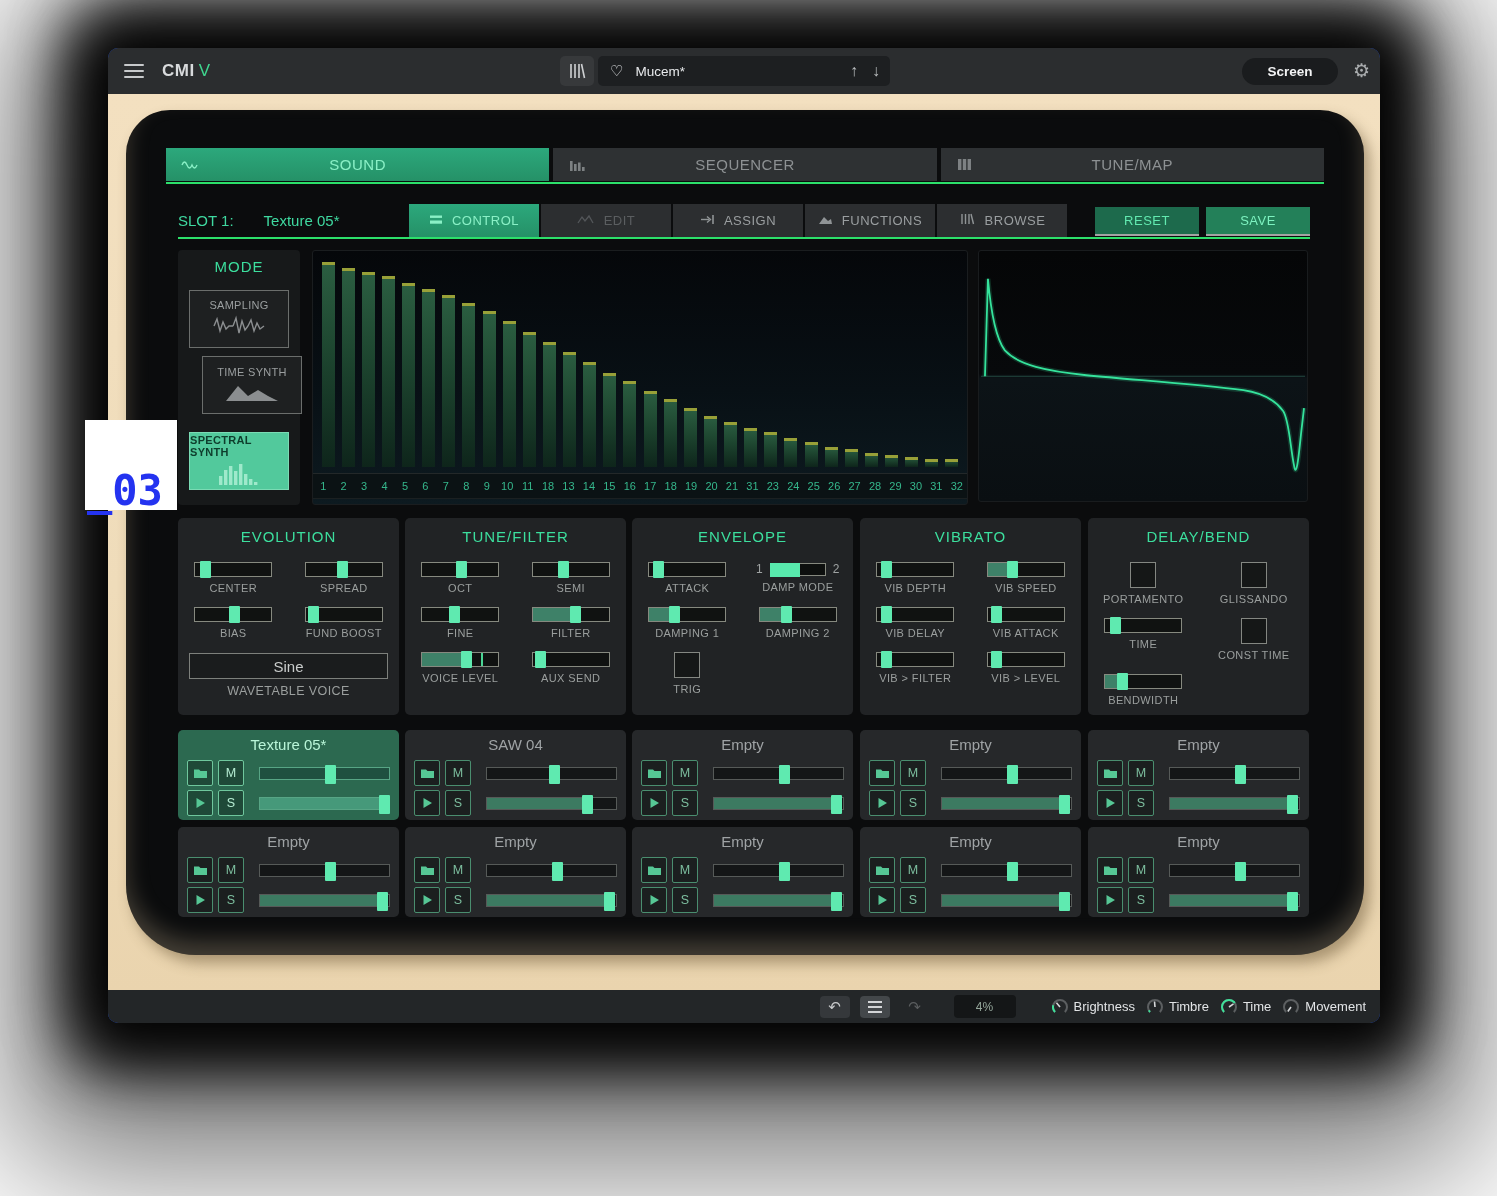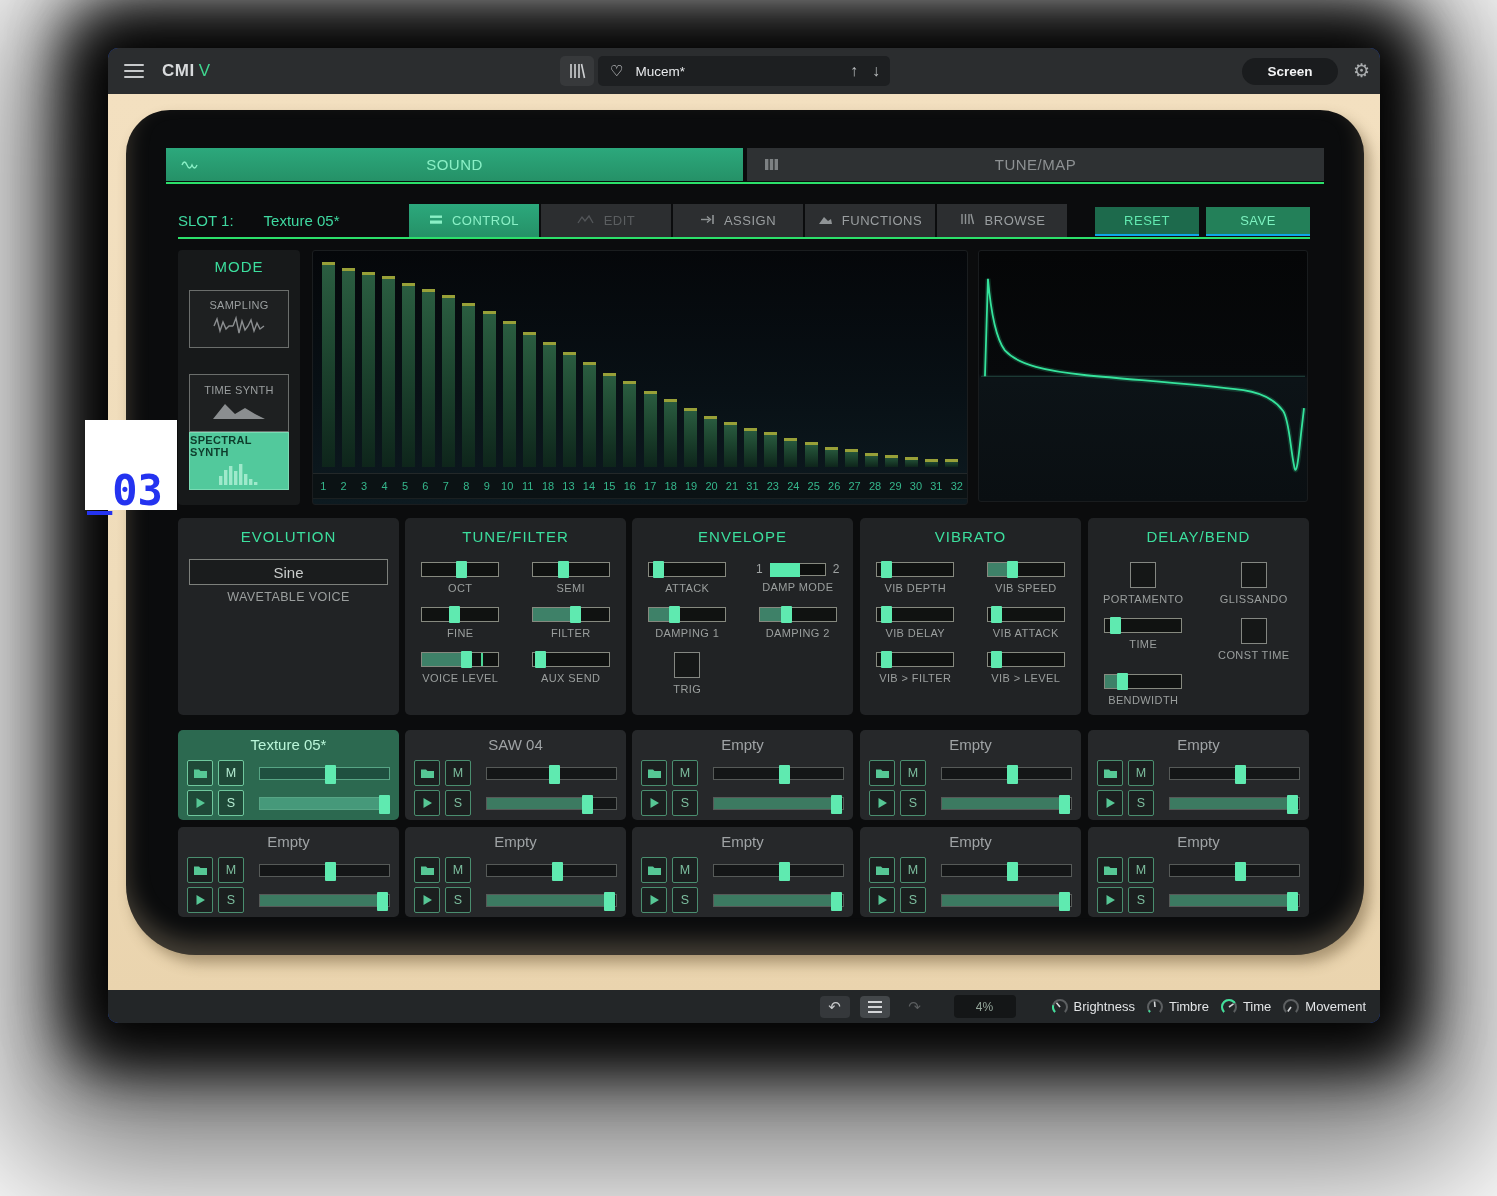--- a/index.html
+++ b/index.html
@@ -49,21 +49,21 @@
   .slotbar { position:absolute; left:52px; top:94px; width:1132px; height:33px; display:flex; align-items:center; }
   .slot-label { color:#3fd9a0; font-size:15px; margin-right:30px; }
   .slot-name { color:#3fd9a0; font-size:15px; }
   .slot-btns { position:absolute; left:231px; display:flex; gap:2px; }
   .sbtn { width:130px; height:33px; background:#2c2e30; color:#9a9ea0; font-size:13px; letter-spacing:0.5px;
     display:flex; align-items:center; justify-content:center; gap:9px; }
   .sbtn.active { background:linear-gradient(180deg,#2ca87c,#259167); color:#8af0c6; }
   .sbtn.disabled { color:#5b5e60; }
   .rs-btns { position:absolute; right:0; display:flex; gap:7px; }
   .rbtn { width:104px; height:29px; margin-top:2px; display:flex; align-items:center; justify-content:center;
-    font-size:13px; letter-spacing:0.5px; color:#62eab0; background:#1d6a4c; border-bottom:2px solid #0ea5e9; }
+    font-size:13px; letter-spacing:0.5px; color:#62eab0; background:#1d6a4c; border-bottom:2px solid #a3a3a3; }
   .rbtn.save { background:#238059; color:#7df2c0; }
 
   
   .mode { position:absolute; left:52px; top:140px; width:122px; height:255px; background:#17191a; border-radius:4px; }
   .mode-title { text-align:center; color:#3cdf9e; font-size:15px; letter-spacing:1px; padding-top:8px; }
   .mode-btn { position:absolute; left:11px; width:100px; height:58px; background:#1e2021; border:1px solid #6b6e6c;
     display:flex; flex-direction:column; align-items:center; justify-content:center; gap:4px; color:#9b9fa0; font-size:11px; letter-spacing:0.3px; }
   .mode-btn.active { background:#52c99c; border-color:#7adbb4; color:#0e3d2c; font-weight:bold; }
 
   
@@ -179,20 +179,31 @@
           <div class="tab active">
             <span class="t-icon">
               <svg width="18" height="12" viewBox="0 0 18 12">
                 <path d="M1,6 Q3.5,0 6,6 T11,6 Q13.5,12 16,6" fill="none" stroke="#8af0c6" stroke-width="1.4"></path>
               </svg>
             </span>
             <span class="t-label">SOUND</span>
           </div>
           <div class="tab">
             <span class="t-icon">
+              <svg width="16" height="13" viewBox="0 0 16 13">
+                <rect x="1" y="3" width="2.6" height="10" fill="#7d8183"></rect>
+                <rect x="5" y="6" width="2.6" height="7" fill="#7d8183"></rect>
+                <rect x="9" y="4.5" width="2.6" height="8.5" fill="#7d8183"></rect>
+                <rect x="13" y="9" width="2.6" height="4" fill="#7d8183"></rect>
+              </svg>
+            </span>
+            <span class="t-label">SEQUENCER</span>
+          </div>
+          <div class="tab">
+            <span class="t-icon">
               <svg width="15" height="13" viewBox="0 0 15 13">
                 <rect x="1" y="1" width="3.4" height="11" fill="#7d8183"></rect>
                 <rect x="5.8" y="1" width="3.4" height="11" fill="#7d8183"></rect>
                 <rect x="10.6" y="1" width="3.4" height="11" fill="#7d8183"></rect>
               </svg>
             </span>
             <span class="t-label">TUNE/MAP</span>
           </div>
         </div>
       <div class="underline ul-tabs"></div>
@@ -247,21 +258,21 @@
 
       <div class="mode">
         <div class="mode-title">MODE</div>
         <div id="modebtns">
             <div class="mode-btn" style="top: 40px;">
               <div>SAMPLING</div>
               <div><svg width="54" height="22" viewBox="0 0 54 22">
                   <path d="M2,11 L5,4 L8,16 L11,7 L14,14 L17,11 L21,11 M21,11 L24,3 L27,18 L30,6 L33,15 L36,11 M36,11 L39,5 L42,16 L45,8 L48,14 L52,11" fill="none" stroke="#8b8e90" stroke-width="1.4"></path>
                 </svg></div>
             </div>
-            <div class="mode-btn" style="top: 124px;">
+            <div class="mode-btn" style="top: 106px; margin-left: 13px;">
               <div>TIME SYNTH</div>
               <div><svg width="56" height="20" viewBox="0 0 56 20">
                   <path d="M2,19 L14,4 L24,14 L34,8 L44,14 L54,19 Z" fill="#8b8e90"></path>
                 </svg></div>
             </div>
             <div class="mode-btn active" style="top: 182px;">
               <div>SPECTRAL SYNTH</div>
               <div><svg width="44" height="24" viewBox="0 0 44 24">
                   <g fill="#9fe9cb">
                     <rect x="2" y="14" width="3.4" height="9"></rect>
@@ -483,20 +494,46 @@
           <path d="M6,126 L9,28 C12,62 17,88 26,100 C40,115 68,121 108,125 C160,130 220,134 266,140
                    C286,143 298,150 306,161 C312,170 313,196 317,216 C319,228 321,214 324,184 L327,158" fill="none" stroke="#35e39c" stroke-width="5" opacity="0.18"></path>
           <path d="M6,126 L9,28 C12,62 17,88 26,100 C40,115 68,121 108,125 C160,130 220,134 266,140
                    C286,143 298,150 306,161 C312,170 313,196 317,216 C319,228 321,214 324,184 L327,158" fill="none" stroke="#35e39c" stroke-width="1.8"></path>
         </svg>
       </div>
 
       <div id="panels">
           <div class="panel" style="left: 52px;">
             <div class="panel-title">EVOLUTION</div>
+            <div class="pgrid">
+              <div class="ctrl">
+                <div class="track">
+                  <div class="handle" style="left: 4.69px;"></div>
+                </div>
+                <div class="ctrl-label">CENTER</div>
+              </div>
+              <div class="ctrl">
+                <div class="track">
+                  <div class="handle" style="left: 30.82px;"></div>
+                </div>
+                <div class="ctrl-label">SPREAD</div>
+              </div>
+              <div class="ctrl">
+                <div class="track">
+                  <div class="handle" style="left: 33.5px;"></div>
+                </div>
+                <div class="ctrl-label">BIAS</div>
+              </div>
+              <div class="ctrl">
+                <div class="track">
+                  <div class="handle" style="left: 2.68px;"></div>
+                </div>
+                <div class="ctrl-label">FUND BOOST</div>
+              </div>
+            </div>
             <div class="evo-select">Sine</div>
             <div class="evo-caption">WAVETABLE VOICE</div>
           </div>
           <div class="panel" style="left: 279px;">
             <div class="panel-title">TUNE/FILTER</div>
             <div class="pgrid">
               <div class="ctrl">
                 <div class="track">
                   <div class="handle" style="left: 33.5px;"></div>
                 </div>

